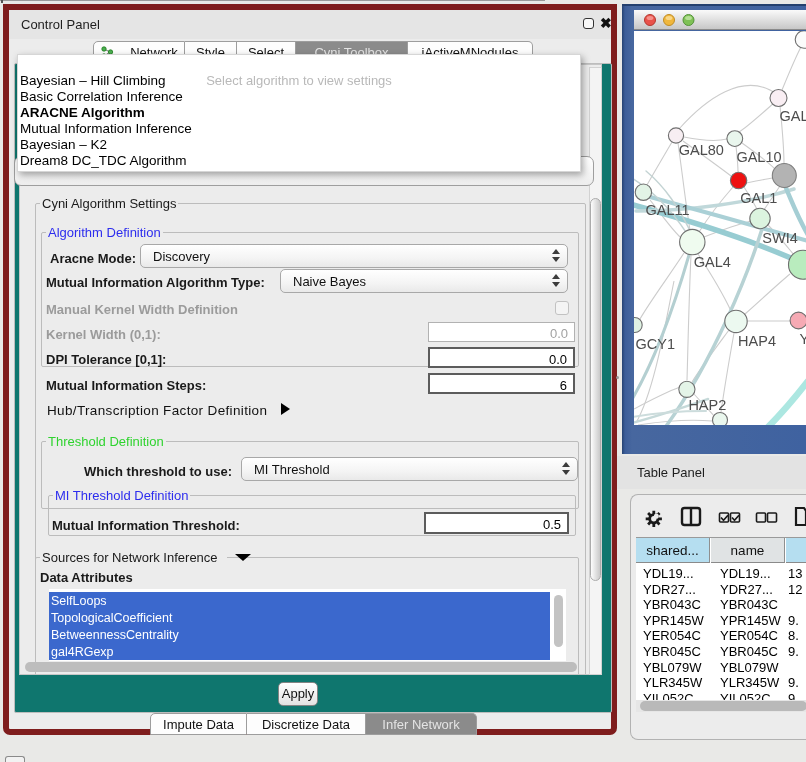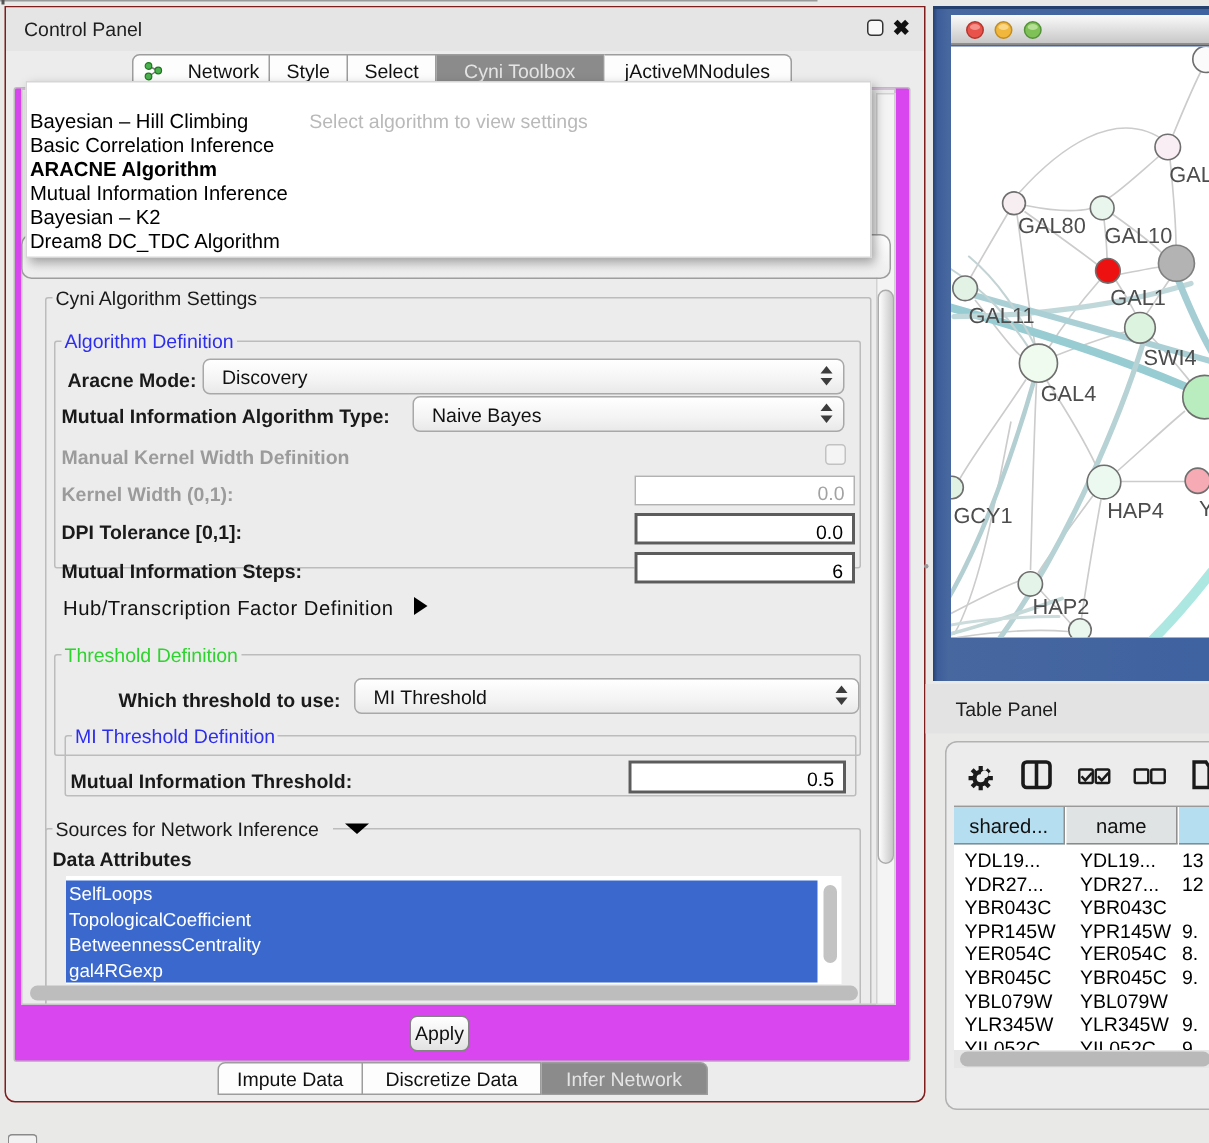--- a/index.html
+++ b/index.html
@@ -1,36 +1,36 @@
 <!DOCTYPE html>
 <html><head>
 <meta charset="utf-8">
 <style>
 * { margin:0; padding:0; box-sizing:border-box; }
 html,body { width:806px; height:762px; overflow:hidden; }
 body { background:#e9e9e7; font-family:"Liberation Sans", sans-serif; position:relative; }
 .abs { position:absolute; }
 
 #cp { left:3px; top:4px; width:614px; height:731px; background:#ececec;
-  border:1px solid #7f1d1d; border-radius:0 0 7px 7px; }
+  border:6px solid #7f1d1d; border-radius:0 0 7px 7px; }
 #cp-title { left:0; top:0; width:100%; height:29px; background:#e5e5e5; }
 #cp-title .t { position:absolute; left:12px; top:7px; font-size:13px; color:#1e1e1e; }
 .float-ico { left:574px; top:8px; width:11px; height:11px; border:1.5px solid #333;
   border-radius:3px; background:#f8f8f8; }
 .close-ico { left:591px; top:6px; width:14px; height:14px; font-size:14px; font-weight:bold;
   color:#111; line-height:14px; }
 
 .tabbar { top:31px; left:84px; height:22px; display:flex; }
 .tab { background:#fdfdfd; border:1px solid #9d9d9d; border-left:none; font-size:13px;
   color:#111; padding-top:3px; height:22px; text-align:center; }
 .tab.first { border-left:1px solid #9d9d9d; border-radius:5px 0 0 0; }
 .tab.last { border-radius:0 5px 0 0; }
 .tab.sel { background:#8b8b8b; color:#e4e4e4; }
 
-#content { left:5px; top:53px; width:598px; height:650px; background:#d946ef;
+#content { left:5px; top:53px; width:598px; height:650px; background:#0f766e;
   border:1px solid #bdbdbd; border-radius:2px; }
 
 .grp { position:absolute; border:1px solid #bcbcbc; border-radius:2px; }
 .grp .lbl { position:absolute; top:-8px; left:4px; background:#ececec; padding:0 2px;
   font-size:13px; }
 .blue { color:#2d2dee; }
 .green { color:#2fd32f; }
 .boldlbl { font-size:13px; font-weight:bold; color:#1a1a1a; position:absolute; }
 .graylbl { font-size:13px; font-weight:bold; color:#9b9b9b; position:absolute; }
 
@@ -98,21 +98,21 @@
   </div>
 
   <div id="content" class="abs">
 
     <div class="abs" style="left:4px;top:0px;width:583px;height:611px;border:1px solid #c6c6c6;background:#ececec;overflow:hidden;" id="scroll">
 
       <div class="grp" style="left:15px;top:138px;width:551px;height:560px;">
         <span class="lbl" style="color:#1a1a1a;">Cyni Algorithm Settings</span>
       </div>
 
-      <div class="grp" style="left:21px;top:167px;width:538px;height:152px;padding-left:20px;">
+      <div class="grp" style="left:21px;top:167px;width:538px;height:135px;padding-left:20px;">
         <span class="lbl blue">Algorithm Definition</span>
       </div>
       <div class="boldlbl" style="left:30px;top:186px;">Aracne Mode:</div>
       <div class="combo" style="left:120px;top:179px;width:428px;">
           <span class="ctext">Discovery</span>
           <span class="step"></span>
         </div>
       <div class="boldlbl" style="left:26px;top:210px;">Mutual Information Algorithm Type:</div>
       <div class="combo" style="left:260px;top:204px;width:288px;">
           <span class="ctext">Naive Bayes</span>

